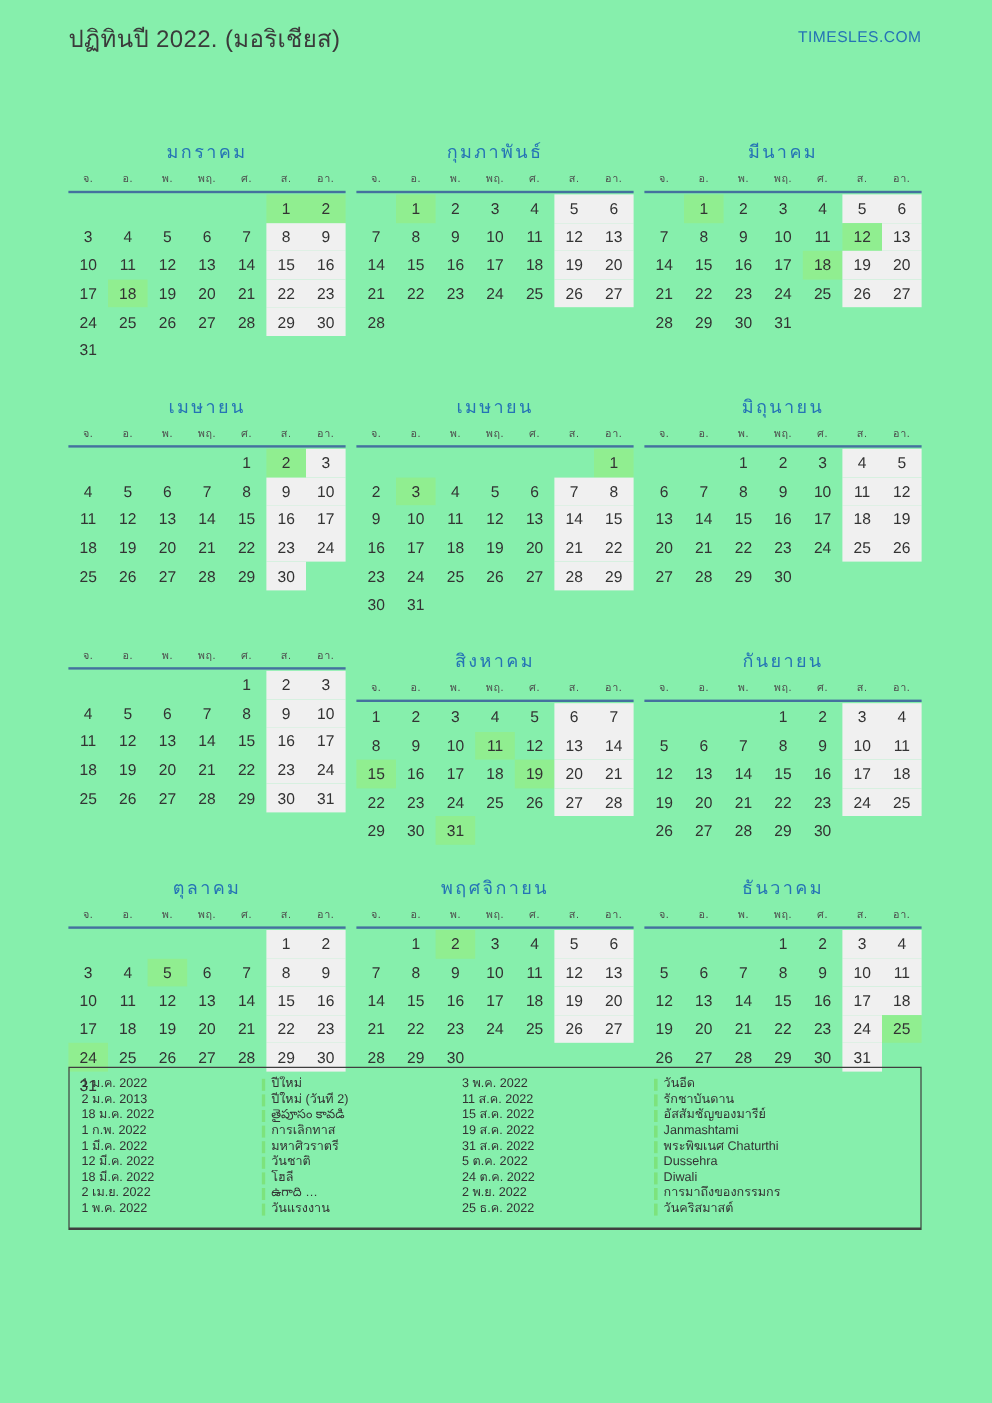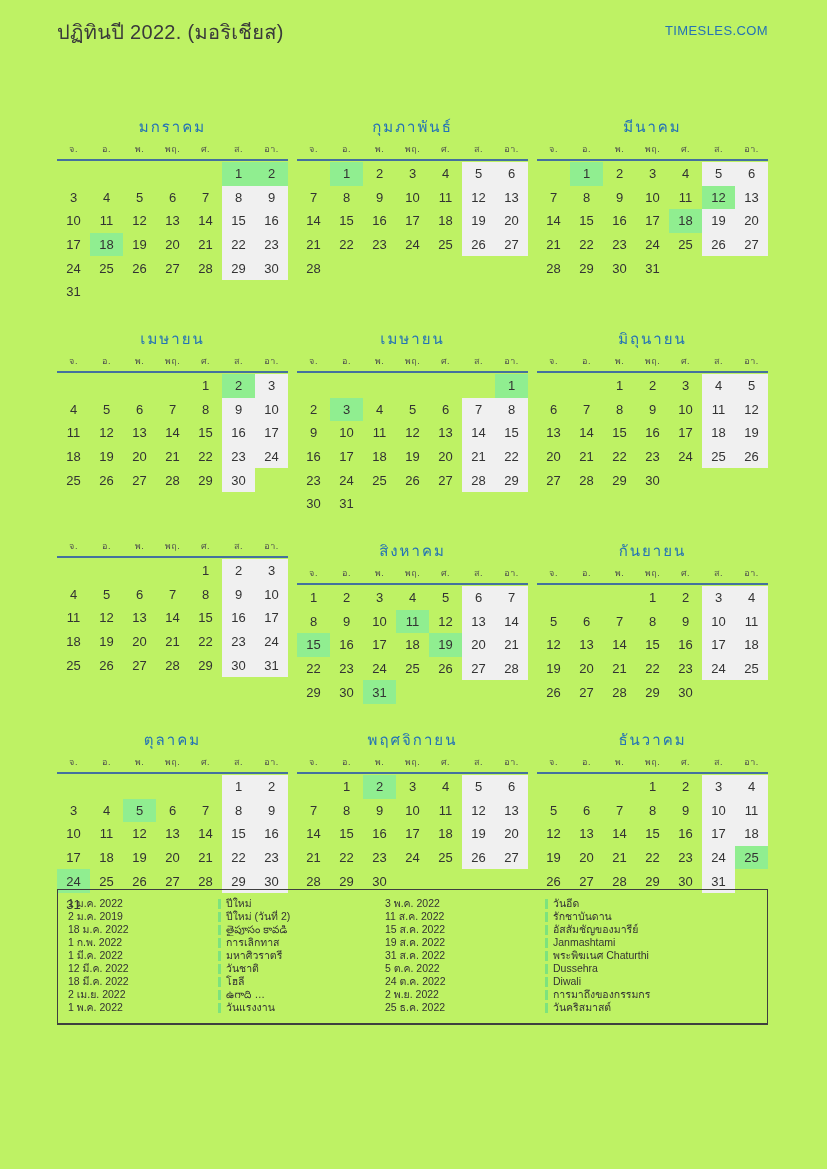--- a/index.html
+++ b/index.html
@@ -1,21 +1,21 @@
 <!DOCTYPE html>
 <html><head>
 <meta charset="utf-8">
 <style>
   html,body{margin:0;padding:0;background:#ffffff;}
   body{
     width:827px;height:1169px;overflow:hidden;
     font-family:"Liberation Sans","DejaVu Sans",sans-serif;color:#333;
     position:relative;
   }
-  .page{position:absolute;inset:0;background:#bef264;}
+  .page{position:absolute;inset:0;background:#86efac;}
 
   
   .hdr{position:absolute;top:16px;left:57px;right:59px;display:flex;justify-content:space-between;align-items:flex-start;}
   .hdr h1{margin:0;font-size:20px;font-weight:400;color:#3a3a3a;letter-spacing:.3px;}
   .site-link{margin-top:7px;font-size:13px;color:#2573b5;text-decoration:none;letter-spacing:.4px;cursor:pointer;}
 
   
   #months{
     position:absolute;left:57px;top:71px;width:711px;
     display:grid;grid-template-columns:231px 231px 231px;
@@ -668,21 +668,21 @@
       <div class="l-date">1 ม.ค. 2022</div>
       <div class="l-name">
         <span class="l-mark"></span>
         <span>ปีใหม่</span>
       </div>
       <div class="l-date">3 พ.ค. 2022</div>
       <div class="l-name">
         <span class="l-mark"></span>
         <span>วันอีด</span>
       </div>
-      <div class="l-date">2 ม.ค. 2019</div>
+      <div class="l-date">2 ม.ค. 2013</div>
       <div class="l-name">
         <span class="l-mark"></span>
         <span>ปีใหม่ (วันที่ 2)</span>
       </div>
       <div class="l-date">11 ส.ค. 2022</div>
       <div class="l-name">
         <span class="l-mark"></span>
         <span>รักชาบันดาน</span>
       </div>
       <div class="l-date">18 ม.ค. 2022</div>

